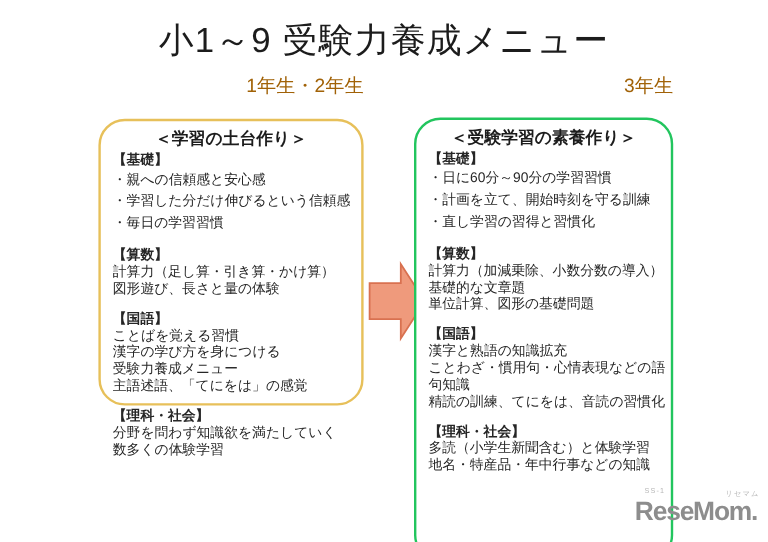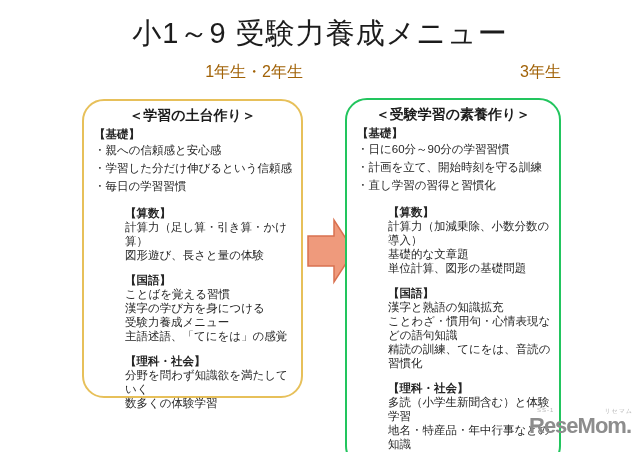--- a/index.html
+++ b/index.html
@@ -14,28 +14,28 @@
   }
   .col-label{
     position:absolute;top:62px;font-size:16px;font-weight:normal;color:#a16207;
     text-align:right;white-space:nowrap;
   }
   .col-label.left{left:82px;width:221px;}
   .col-label.right{left:345px;width:216px;}
   .menu-box{
     position:absolute;background:#ffffff;border-radius:22px;box-sizing:border-box;
   }
-  .menu-box.left{left:82px;top:99px;width:221px;height:299px;border:2px solid #E7C05A;}
+  .menu-box.left{left:82px;top:99px;width:221px;height:239px;border:2px solid #E7C05A;}
   .menu-box.right{left:345px;top:98px;width:216px;height:370px;border:2px solid #22c55e;}
   .box-title{
     margin-top:6px;text-align:center;font-weight:bold;font-size:14px;
     color:#1c1c1c;white-space:nowrap;
   }
   .box-content{padding:2px 4px 0 10px;font-size:11.5px;line-height:14px;}
-  .sec + .sec{margin-top:11px;margin-left:31px;}
+  .sec + .sec{margin-top:11px;}
   .sec-header{font-weight:bold;}
   .sec.loose .line{line-height:18px;}
   .arrow-wrap{position:absolute;left:306px;top:216px;width:50px;height:70px;}
   .arrow-wrap svg{display:block;}
   .arrow-wrap polygon{stroke:#D97150;stroke-width:1.5;}
   .logo{
     position:absolute;left:529px;top:407px;width:108px;color:#8D8D8D;
   }
   .logo-taglines{
     display:flex;justify-content:space-between;font-size:6px;color:#A5A5A5;

